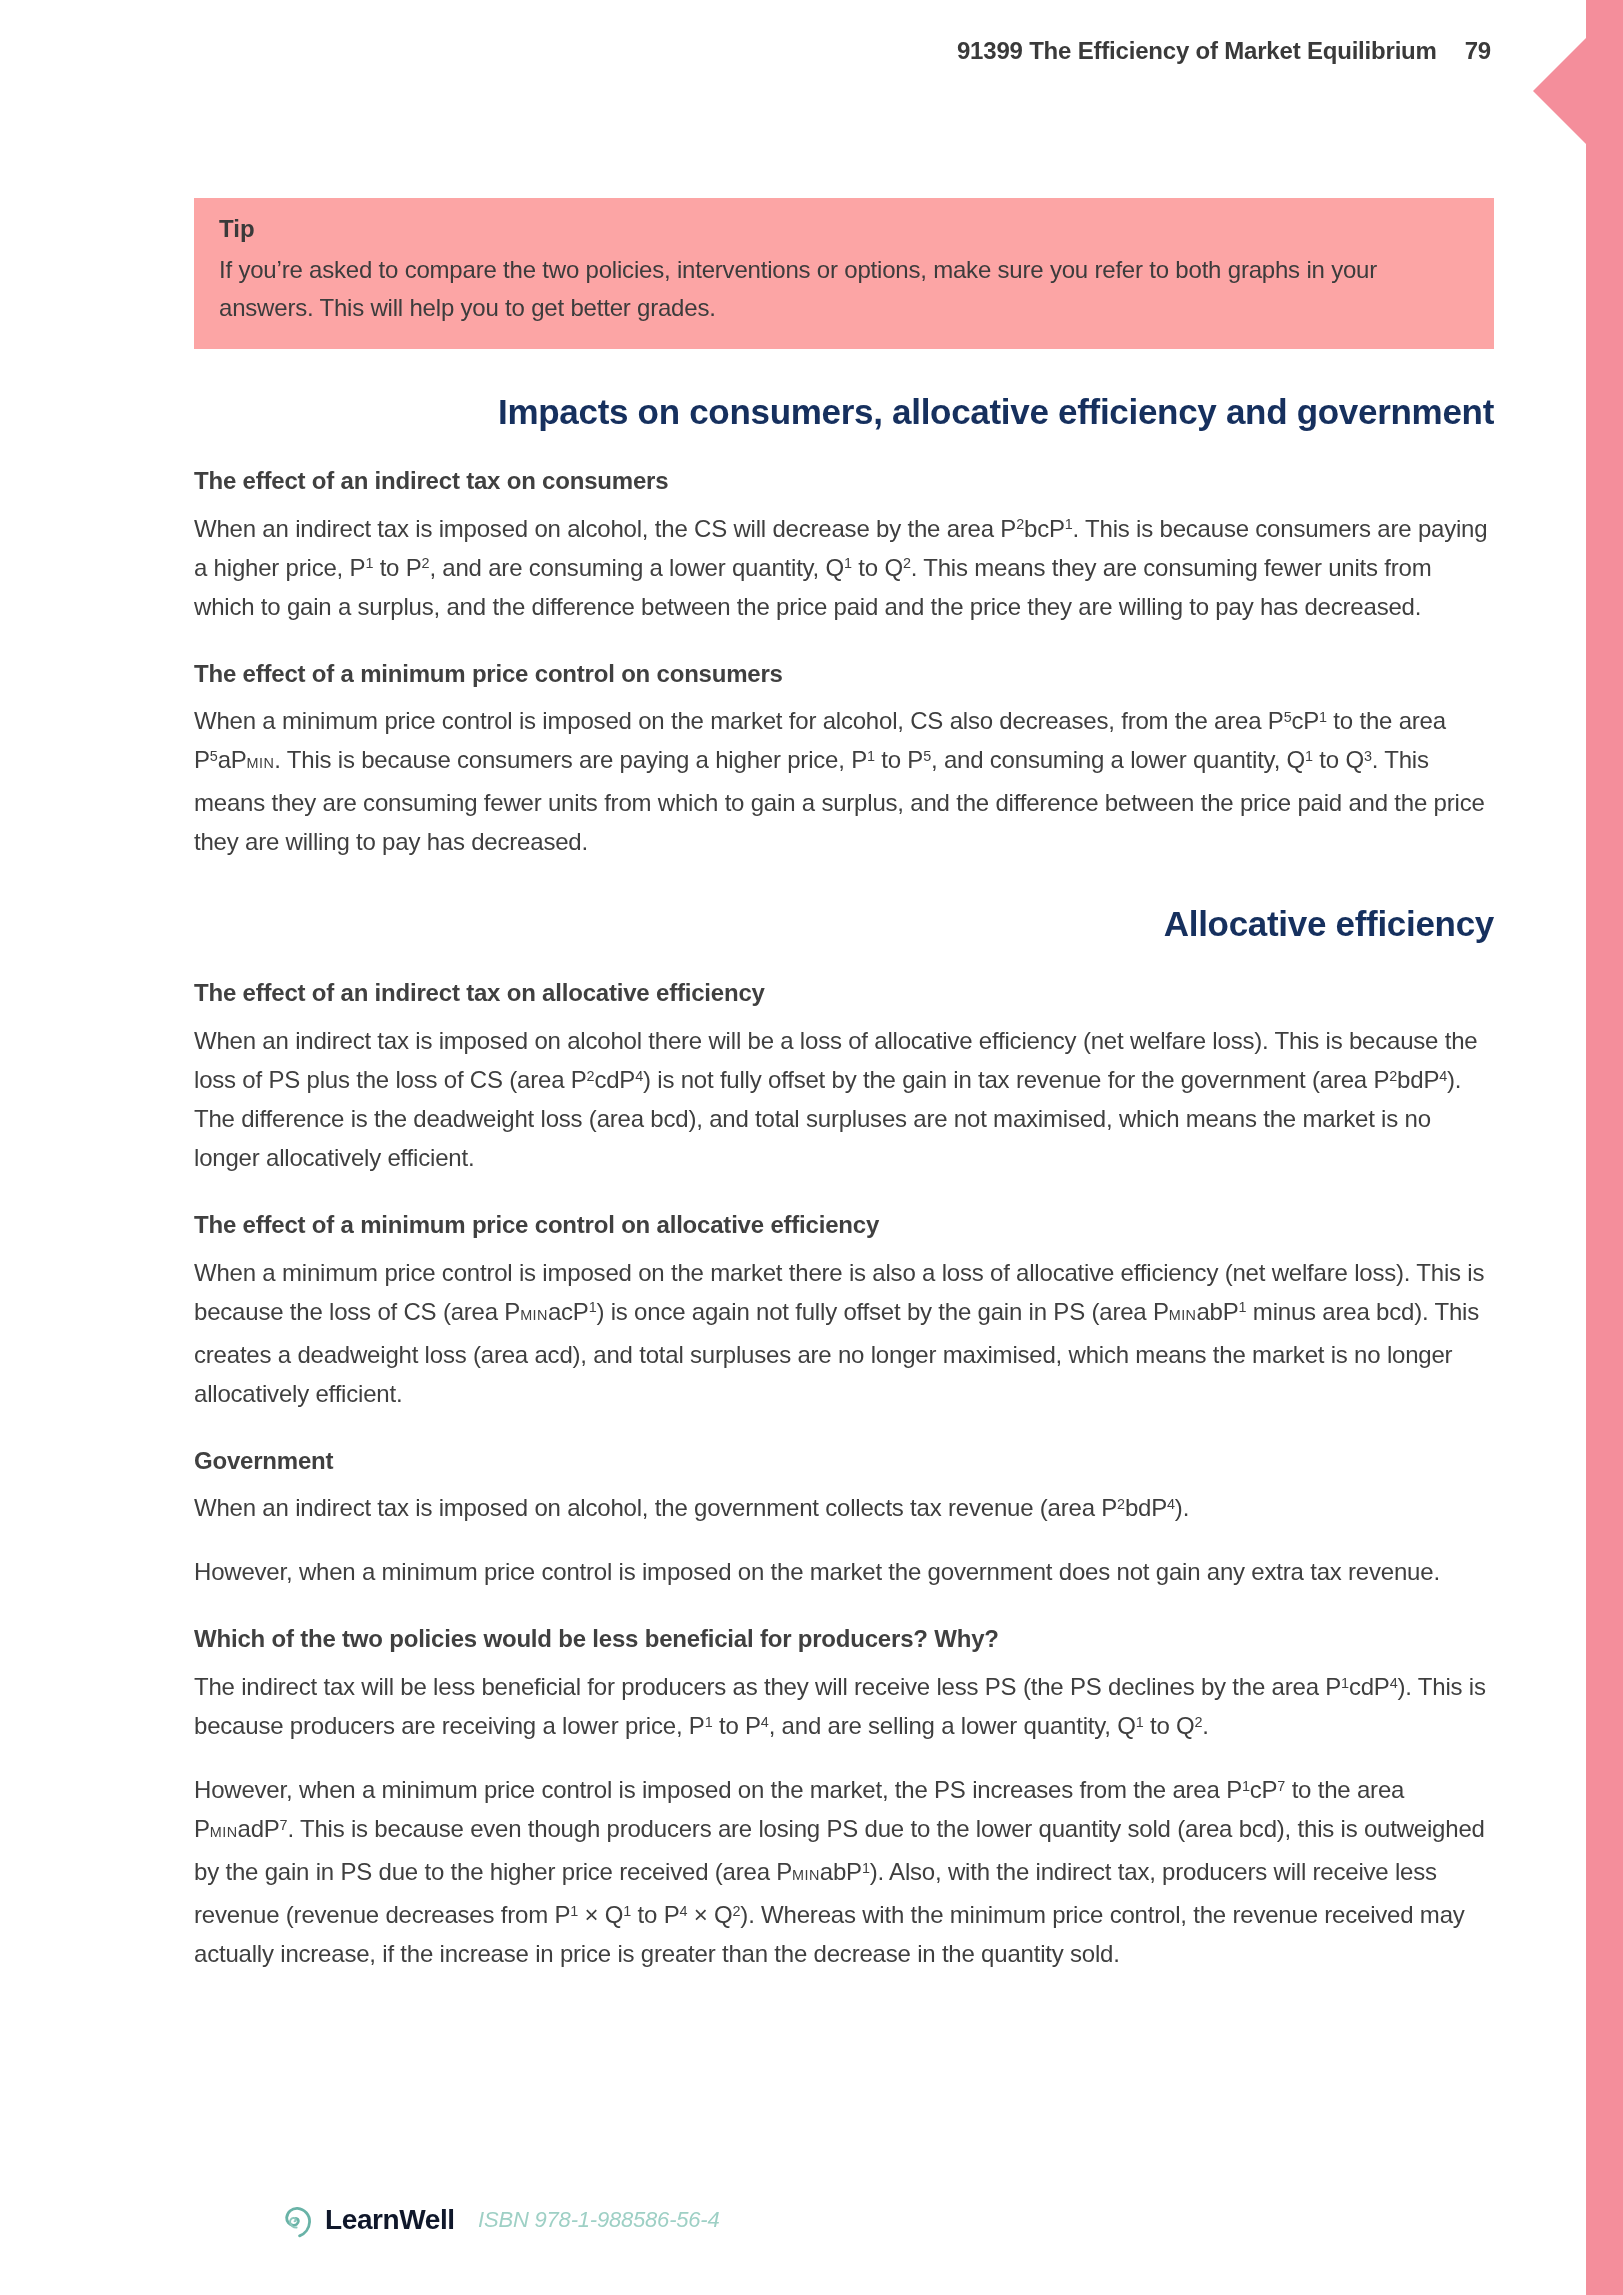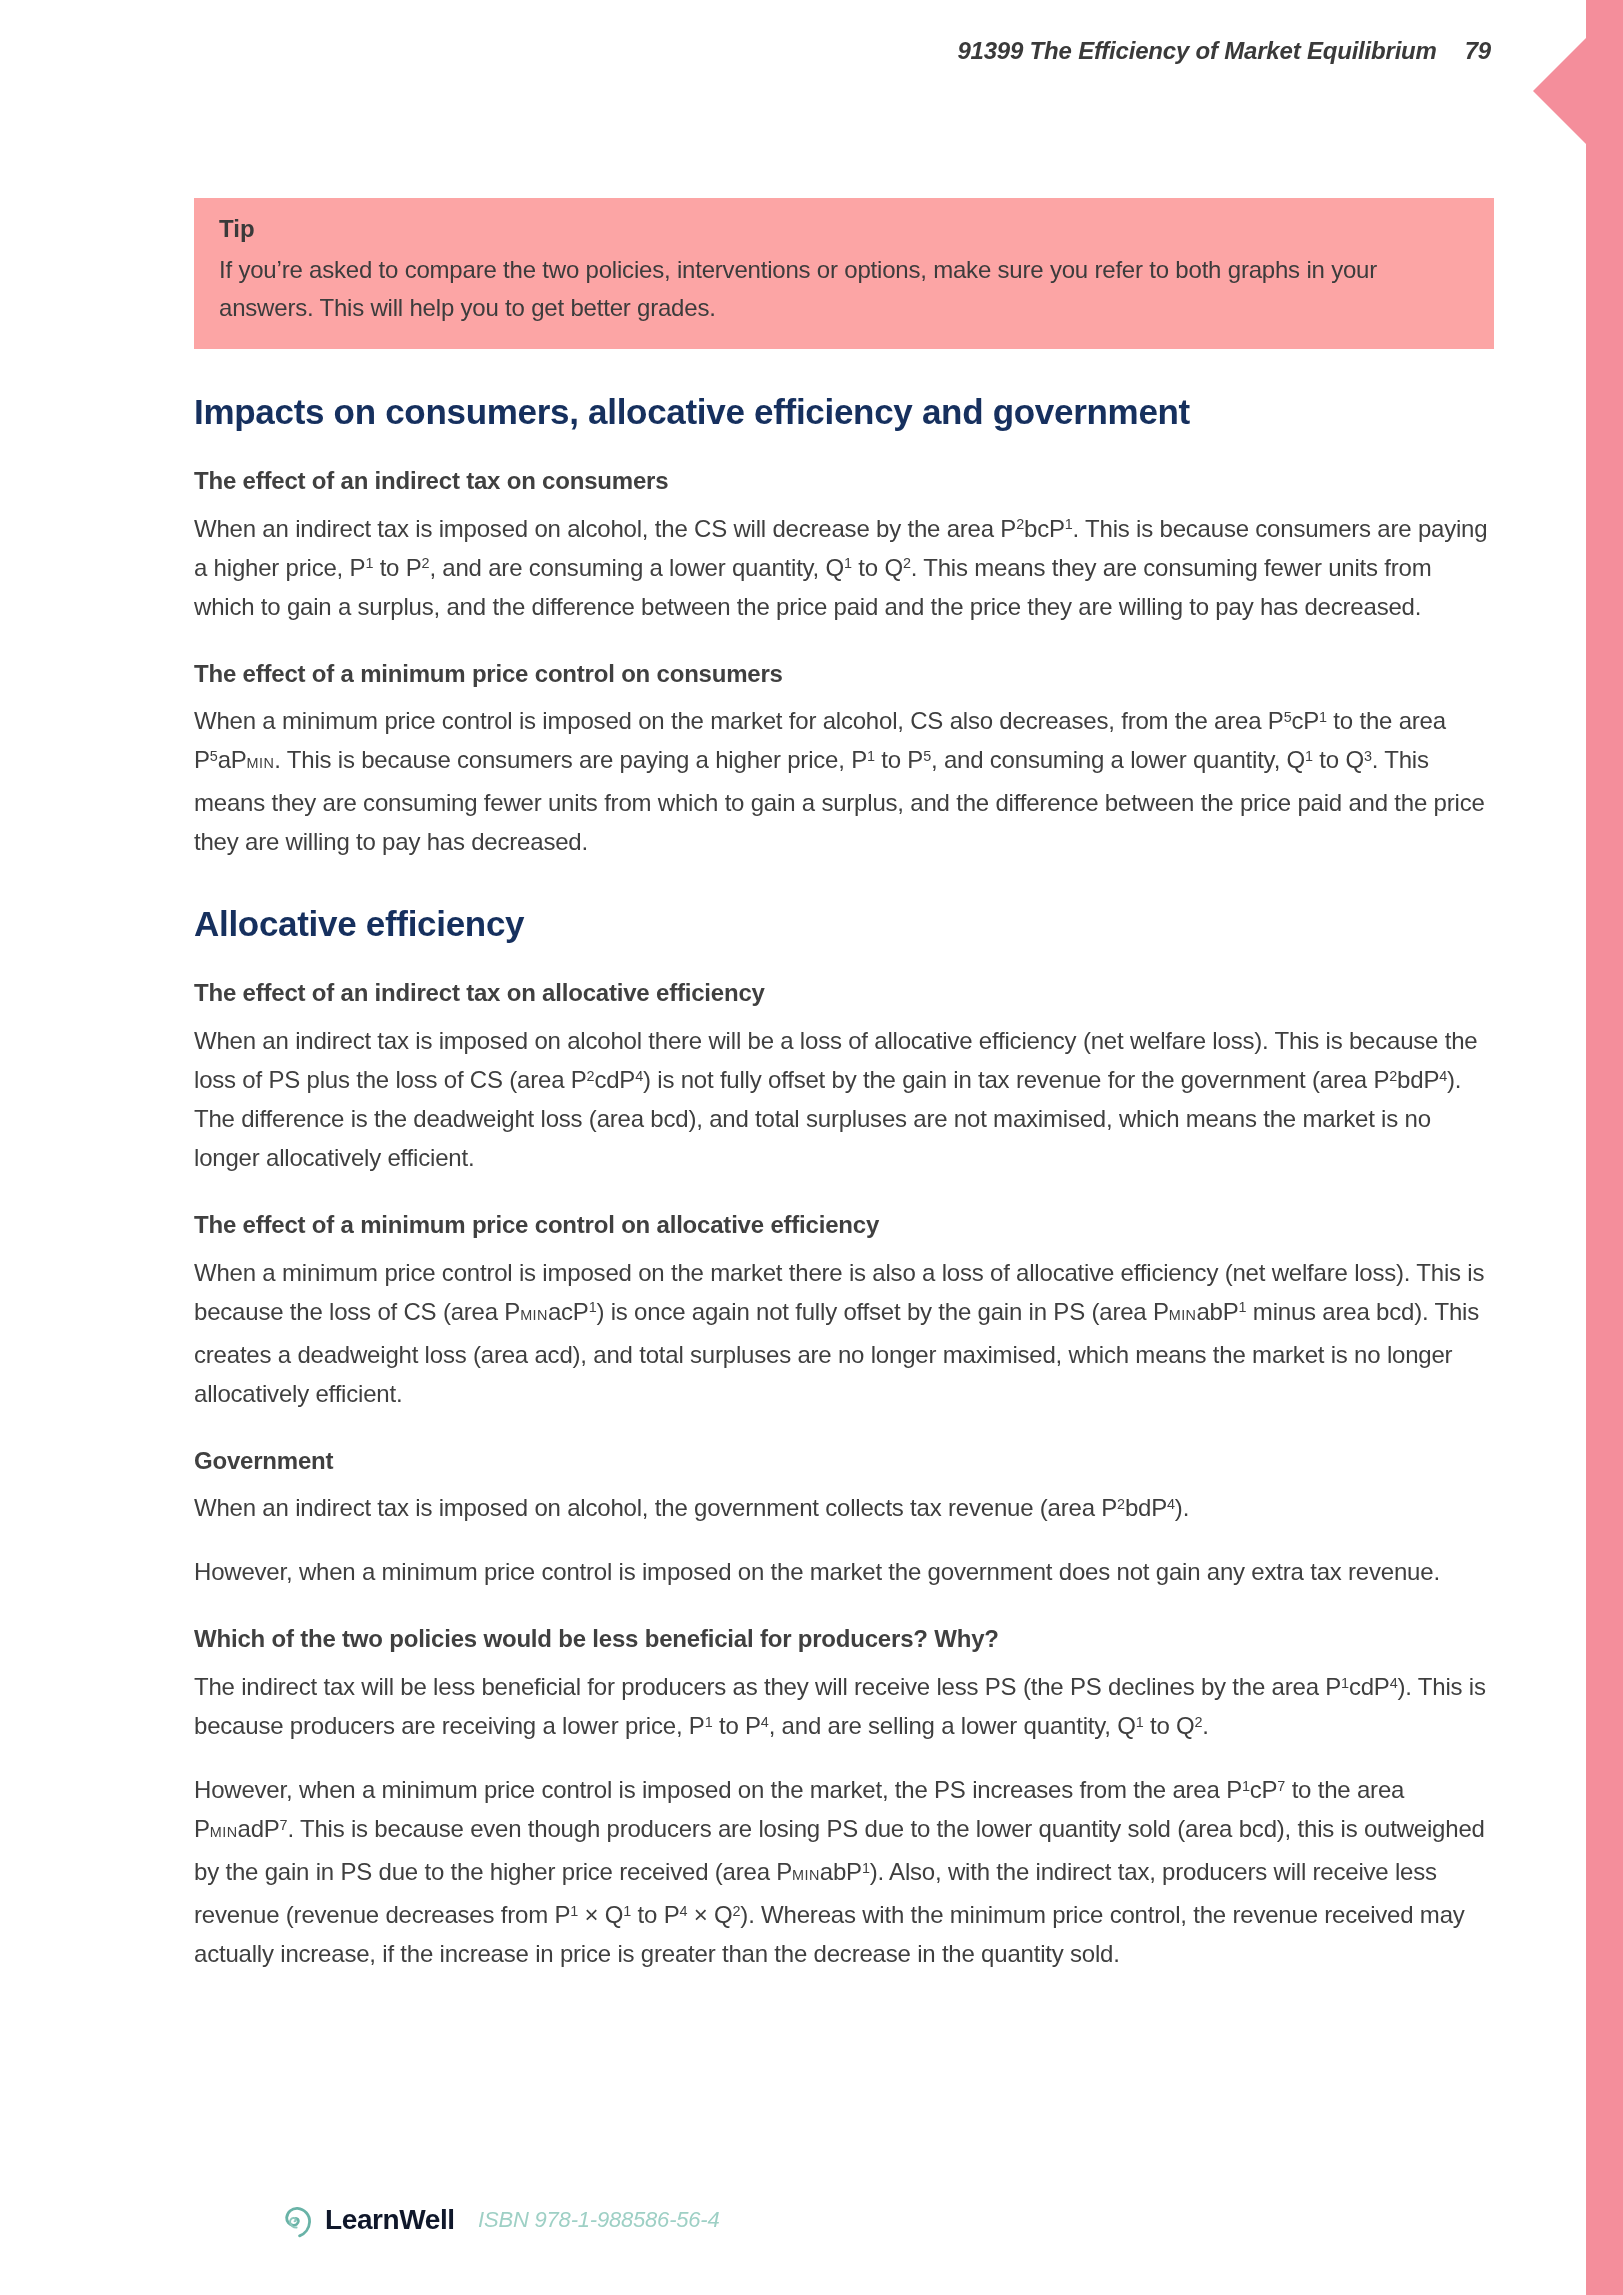--- a/index.html
+++ b/index.html
@@ -8,28 +8,28 @@
     font-family:"Liberation Sans","DejaVu Sans",sans-serif;color:#3c3c3c;
     overflow:hidden;
   }
   
   .ribbon{position:absolute;top:0;right:0;width:37px;height:2295px;background:#F48E9B;}
   .ribbon-arrow{position:absolute;top:38px;right:37px;width:0;height:0;
     border-top:53px solid transparent;border-bottom:53px solid transparent;
     border-right:53px solid #F48E9B;}
   
   .page-header{position:absolute;top:37px;right:132px;display:flex;align-items:center;gap:28px;
-    font-size:24px;font-weight:700;color:#3a3a3a;letter-spacing:-0.2px;font-style:italic;}
+    font-size:24px;font-weight:700;color:#3a3a3a;letter-spacing:-0.2px;}
   
   .content{position:absolute;left:194px;top:198px;width:1300px;}
   .tip-box{background:#fca5a5;padding:16.7px 25px 22px 25px;margin-bottom:8px;}
   .tip-label{font-size:24px;font-weight:700;color:#3a3a3a;margin:0 0 8.3px 0;}
   .tip-text{font-size:24px;line-height:38px;color:#3c3c3c;margin:0;letter-spacing:-0.2px;}
   p.body{font-size:24px;line-height:39px;margin:0 0 25px 0;letter-spacing:-0.2px;color:#3f3f3f;}
-  h1.sec{font-size:35px;line-height:42px;font-weight:700;color:#16305E;margin:42px 0 18.4px 0;letter-spacing:-0.3px;}
+  h1.sec{font-size:35px;line-height:42px;font-weight:700;color:#16305E;margin:42px 0 18.4px 0;letter-spacing:-0.3px;text-align:right;}
   h2.sub{font-size:24px;line-height:32px;font-weight:700;color:#404040;margin:32px 0 11.7px 0;letter-spacing:-0.2px;}
   sup{font-size:0.60em;line-height:0;vertical-align:baseline;position:relative;top:-0.52em;}
   .sub-min{font-size:0.60em;letter-spacing:0.03em;}
   
   .page-footer{position:absolute;left:275px;top:2200px;display:flex;align-items:center;}
   .logo-icon{width:40px;height:40px;flex:0 0 auto;}
   .brand{font-size:28px;font-weight:700;color:#0f172a;margin-left:10px;letter-spacing:-0.4px;}
   .isbn{font-size:22px;font-style:italic;color:#9ED0C5;margin-left:23.4px;letter-spacing:-0.2px;}
   .copyright{font-size:22px;font-style:italic;color:#6E6B52;margin-left:28px;letter-spacing:-0.2px;}
 </style>

